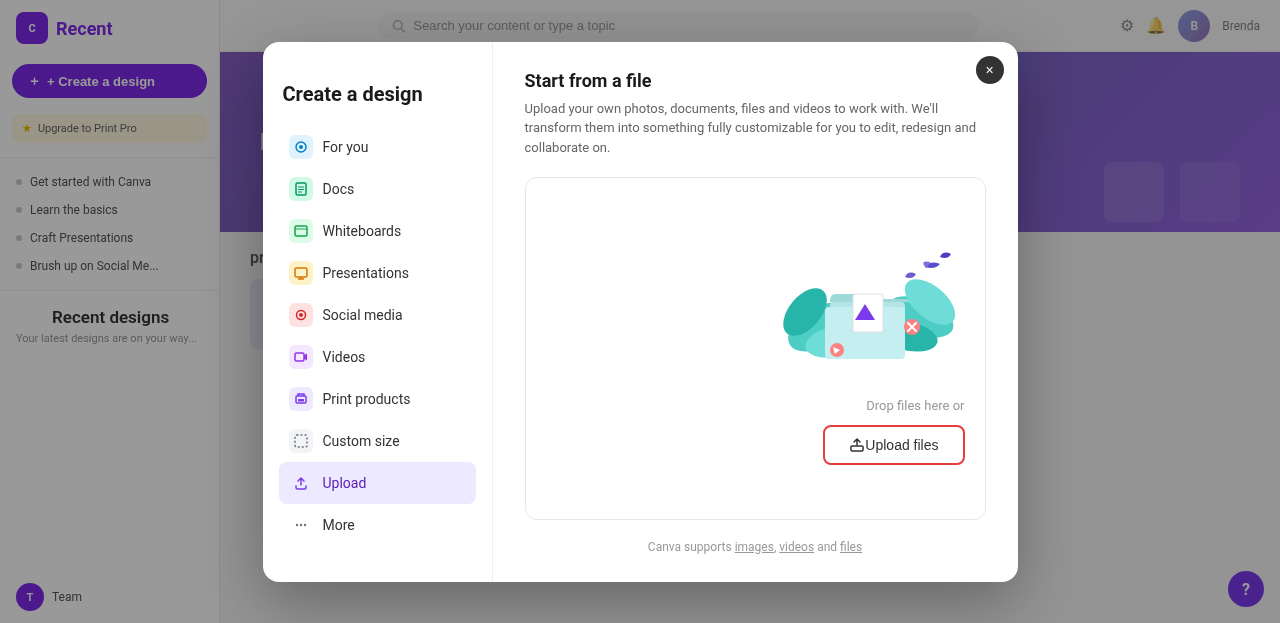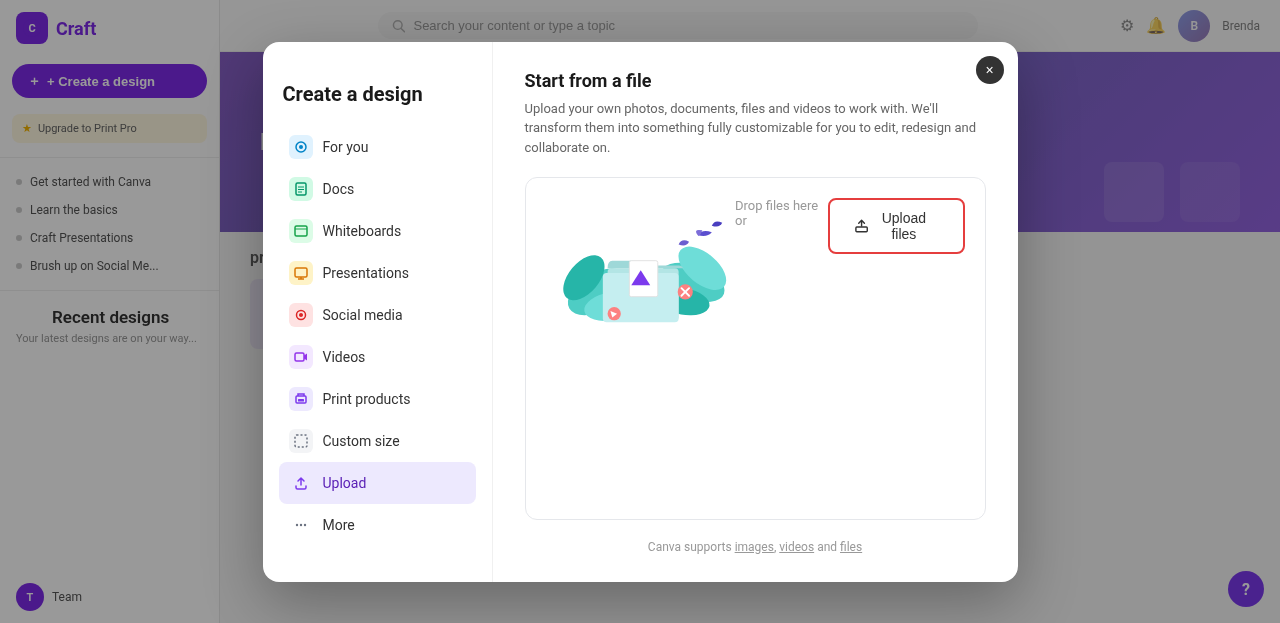--- a/index.html
+++ b/index.html
@@ -318,22 +318,22 @@
       color: #666;
       line-height: 1.5;
       margin-bottom: 20px;
     }
 
     .upload-area {
       flex: 1;
       border: 1.5px solid #e5e7eb;
       border-radius: 12px;
       display: flex;
-      flex-direction: row;
-      align-items: flex-start;
+      flex-direction: column;
+      align-items: flex-end;
       justify-content: center;
       padding: 20px;
       position: relative;
     }
 
     
     .upload-illustration {
       width: 200px;
       height: 150px;
       margin-bottom: 16px;
@@ -400,21 +400,21 @@
 <div class="app-bg">
 
   <div class="sidebar">
     <div class="sidebar-top">
       <div class="canva-logo">
         <svg width="20" height="20" viewBox="0 0 20 20">
           <circle cx="10" cy="10" r="9" fill="#7d2ae8"></circle>
           <text x="10" y="14" text-anchor="middle" fill="white" font-size="11" font-weight="bold">C</text>
         </svg>
       </div>
-      <span class="canva-logo-text">Craft</span>
+      <span class="canva-logo-text">Recent</span>
     </div>
 
     <button class="create-btn">
       <span>＋</span>
       <span>+ Create a design</span>
     </button>
 
     <div class="upgrade-banner">
       <span class="star">★</span>
       <span>Upgrade to Print Pro</span>

